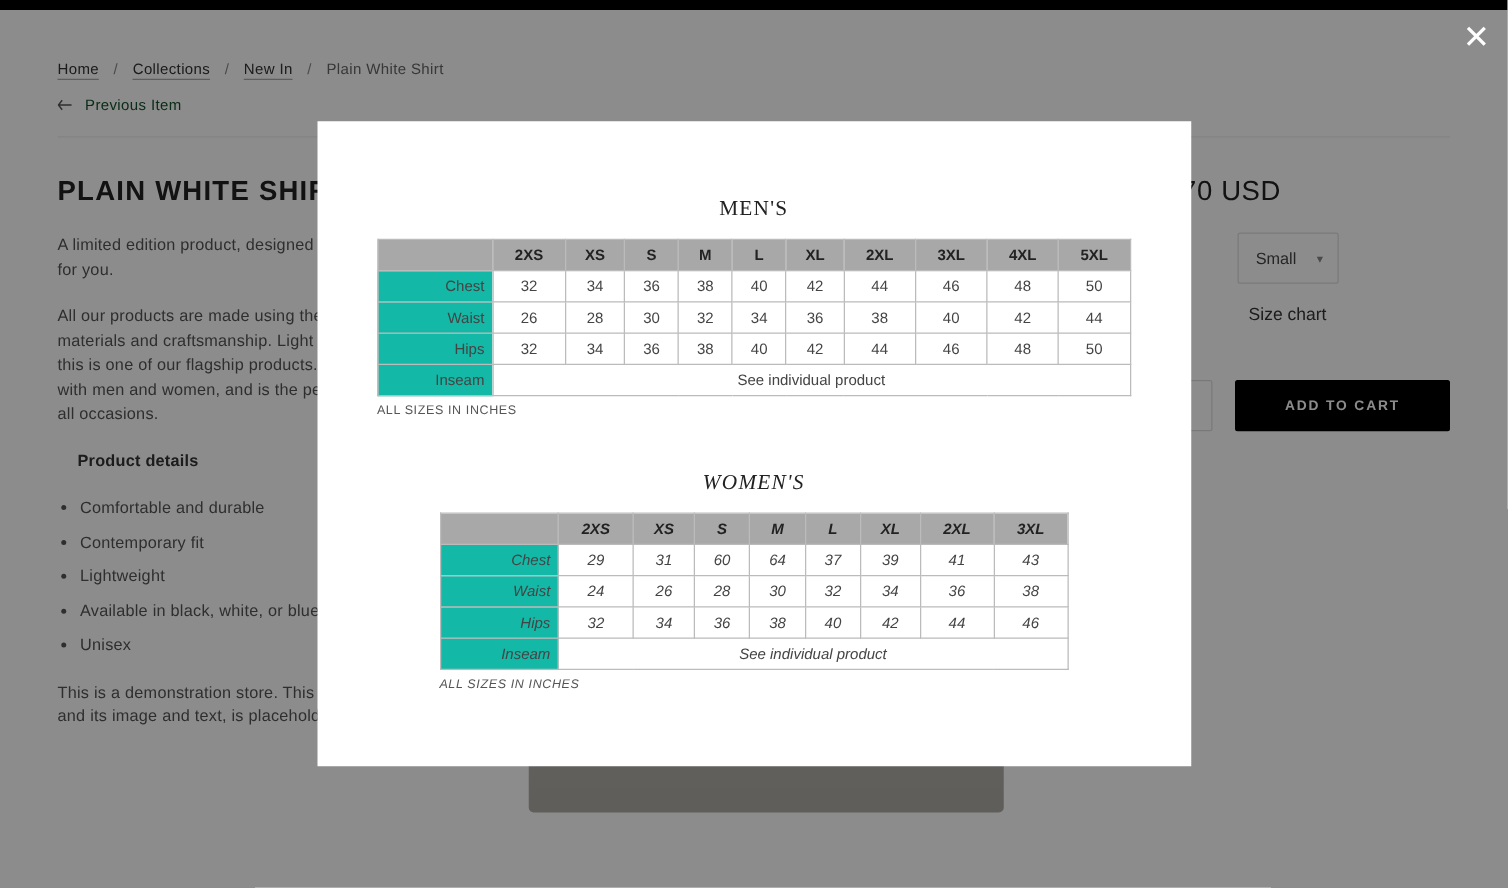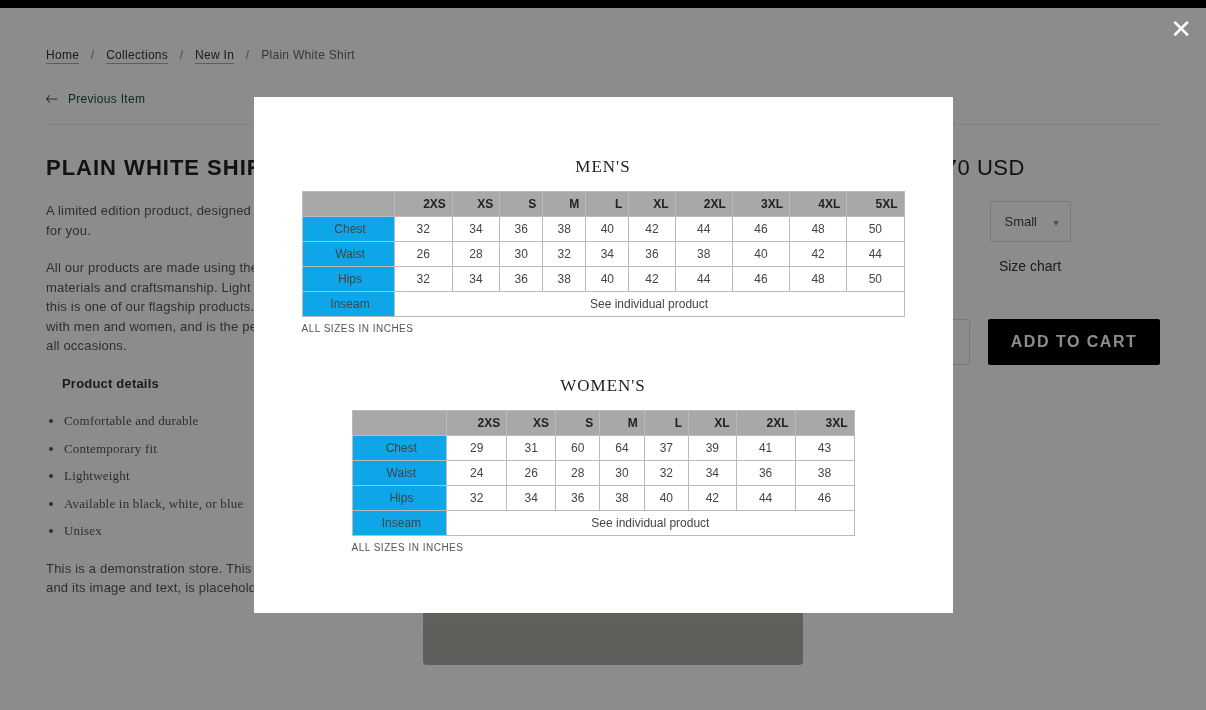--- a/index.html
+++ b/index.html
@@ -20,21 +20,21 @@
       height: 8px;
       background: #000;
     }
     .container {
       padding: 40px 46px 0;
     }
     .breadcrumb {
       font-size: 12px;
       color: #333;
       letter-spacing: 0.3px;
-      margin-bottom: 28px;
+      margin-bottom: 14px;
     }
     .breadcrumb a {
       color: #333;
       text-decoration: none;
       border-bottom: 1px solid #aaa;
       padding-bottom: 1px;
     }
     .breadcrumb .sep {
       margin: 0 8px;
       color: #888;
@@ -89,21 +89,20 @@
       color: #333;
       font-weight: 600;
       padding-left: 16px;
     }
     .desc ul {
       padding-left: 18px;
       margin-bottom: 18px;
     }
     .desc li {
       margin-bottom: 8px;
-      font-family: Liberation Serif, serif;
     }
     .center-col {
       flex: 1;
       display: flex;
       justify-content: center;
       align-items: flex-start;
       padding-top: 10px;
     }
     .product-image {
       width: 380px;
@@ -176,21 +175,21 @@
       border: 1px solid #ddd;
       text-align: center;
       font-size: 13px;
       border-radius: 2px;
     }
     .add-cart {
       flex: 1;
       background: #000;
       color: #fff;
       border: none;
-      font-size: 16px;
+      font-size: 11px;
       font-weight: 700;
       letter-spacing: 1.5px;
       cursor: pointer;
       border-radius: 2px;
       padding: 14px 10px;
     }
 
     
     .overlay {
       position: absolute;
@@ -237,46 +236,47 @@
       color: #444;
     }
     .size-table th, .size-table td {
       border: 1px solid #bbb;
       padding: 5px 6px;
     }
     .size-table thead th {
       background: #a8a8a8;
       color: #222;
       font-weight: 600;
-      text-align: right;
+      text-align: center;
     }
     .size-table thead th.corner {
       background: #a8a8a8;
       border: 1px solid #bbb;
     }
     .size-table tbody th {
-      text-align: center;
+      text-align: right;
       font-weight: 400;
-      background: #0ea5e9;
+      background: #14b8a6;
       padding-left: 10px;
     }
     .size-table tbody td {
       text-align: center;
       background: #fff;
     }
     .size-table tbody tr.inseam td {
     }
     .units-note {
       font-size: 10px;
       letter-spacing: 0.5px;
       color: #555;
       margin-top: 6px;
     }
     .womens-wrap {
       padding: 0 50px;
+      font-style: italic;
     }
   </style>
 </head>
 <body>
 
 <div class="top-bar"></div>
 
 <div class="container">
   <div class="breadcrumb">
     <a>Home</a>

